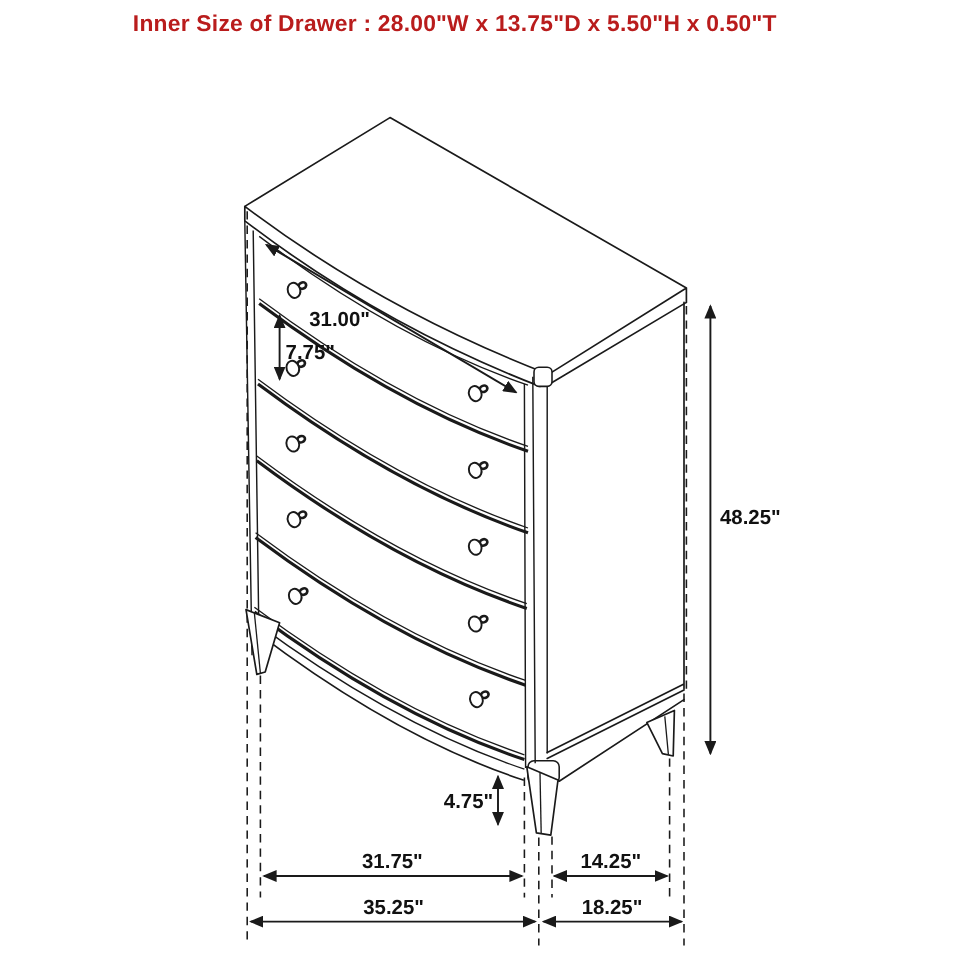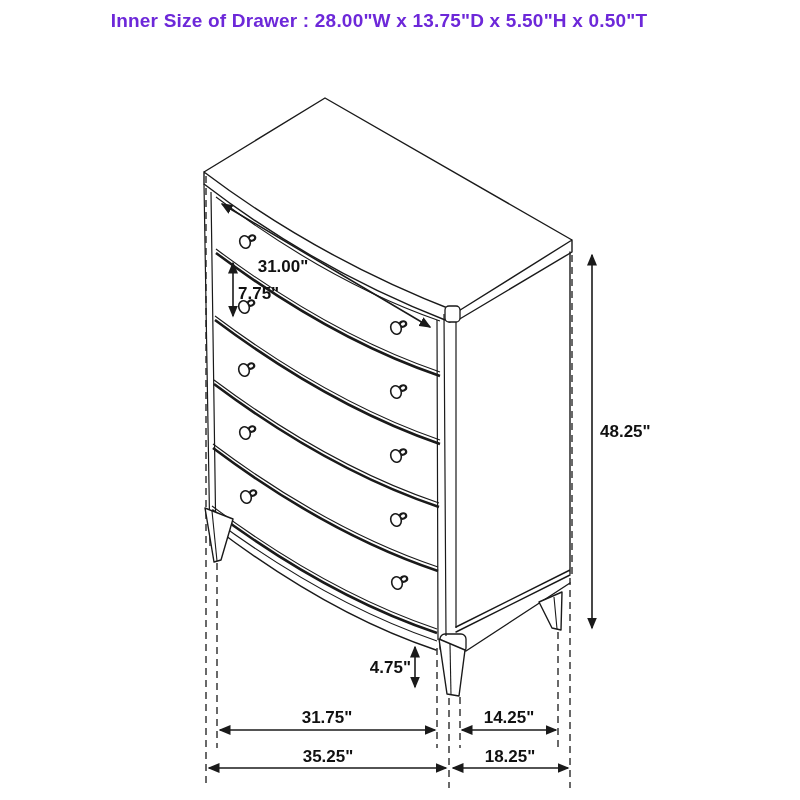--- a/index.html
+++ b/index.html
@@ -1,19 +1,19 @@
 <!DOCTYPE html>
 <html><head>
 <meta charset="utf-8">
 <style>
   html,body{margin:0;padding:0;background:#ffffff;}
   .stage{position:relative;width:800px;height:800px;background:#ffffff;overflow:hidden;
          font-family:"Liberation Sans",sans-serif;}
   .title{position:absolute;top:10px;left:0;width:758px;text-align:center;
-         font-size:19px;font-weight:bold;color:#6d28d9;letter-spacing:0.2px;}
+         font-size:19px;font-weight:bold;color:#b91c1c;letter-spacing:0.2px;}
   svg{position:absolute;top:0;left:0;}
   .ln{fill:none;stroke:#1a1a1a;stroke-width:1.4;stroke-linejoin:round;stroke-linecap:round;}
   .thin{fill:none;stroke:#1a1a1a;stroke-width:1.1;}
   .thick{fill:none;stroke:#1a1a1a;stroke-width:2.6;}
   .post{fill:none;stroke:#1a1a1a;stroke-width:1.2;}
   .leg{fill:#ffffff;stroke:#1a1a1a;stroke-width:1.4;stroke-linejoin:round;}
   .dash{fill:none;stroke:#1a1a1a;stroke-width:1.3;stroke-dasharray:7 5;}
   .dim{stroke:#1a1a1a;stroke-width:1.6;}
   .dimtext{font-family:"Liberation Sans",sans-serif;font-size:17px;font-weight:bold;fill:#111;}
   .cap{fill:#ffffff;stroke:#1a1a1a;stroke-width:1.3;}

